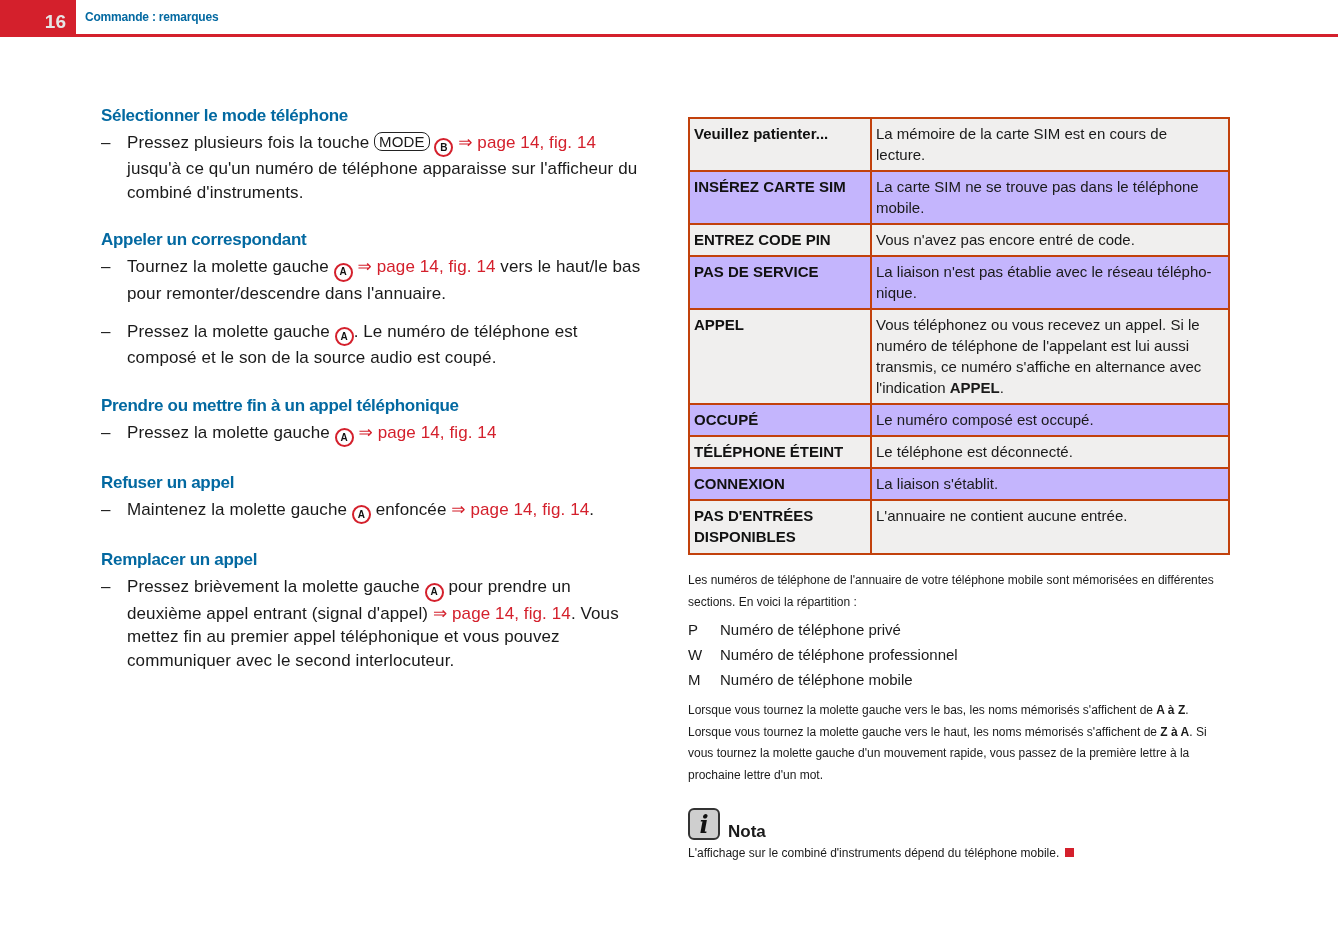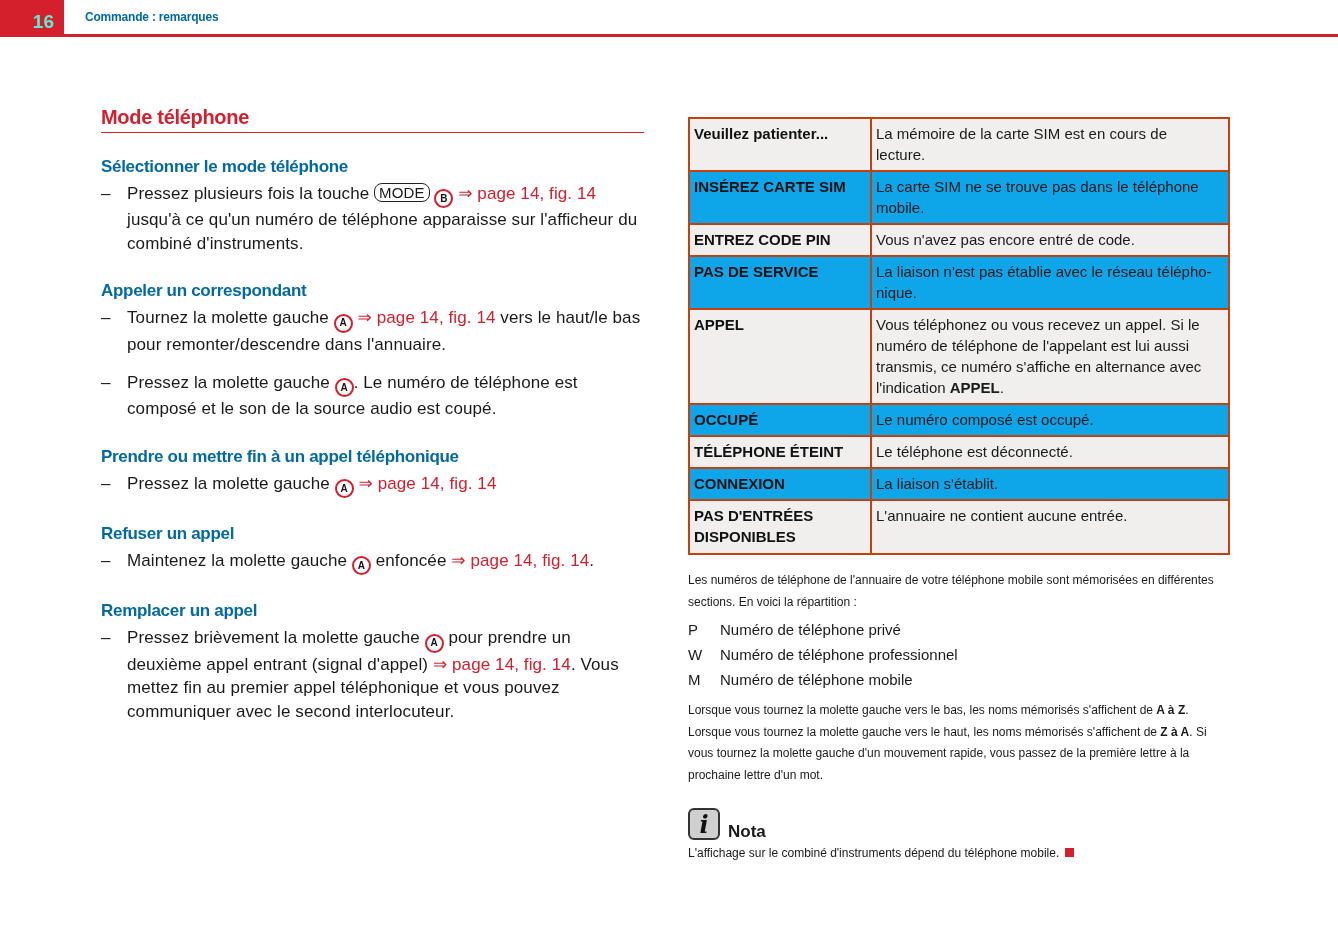--- a/index.html
+++ b/index.html
@@ -5,22 +5,22 @@
   html, body { margin:0; padding:0; background:#ffffff; }
   body {
     width:1338px; height:944px; position:relative; overflow:hidden;
     font-family:"DejaVu Sans Condensed","DejaVu Sans", sans-serif;
     color:#1a1a1a;
   }
   .header-rule {
     position:absolute; left:0; top:34px; width:1338px; height:3px; background:#d4202c;
   }
   .page-tab {
-    position:absolute; left:0; top:0; width:64px; height:37px; background:#d4202c;
-    color:#5eead4; font-weight:bold; font-size:19px;
+    position:absolute; left:0; top:0; width:76px; height:37px; background:#d4202c;
+    color:#e5e5e5; font-weight:bold; font-size:19px;
     display:flex; align-items:flex-end; justify-content:flex-end;
     padding:0 10px 4px 0; box-sizing:border-box;
     font-family:"Liberation Sans", sans-serif;
   }
   .chapter-title {
     position:absolute; left:85px; top:10px;
     font-family:"Liberation Sans", sans-serif; font-weight:bold; font-size:12px; color:#0369a1;
     letter-spacing:-0.2px;
   }
 
@@ -56,21 +56,21 @@
   }
 
   .right-col { position:absolute; left:688px; top:117px; width:542px; }
   table.msgs {
     width:542px; border-collapse:collapse;
     font-family:"Liberation Sans", sans-serif; font-size:15px; line-height:21px;
   }
   table.msgs td { padding:4px 16px 5px 4px; vertical-align:top; border:2px solid #c2410c; }
   table.msgs td.k { width:160px; font-weight:bold; color:#111; }
   table.msgs tr.light td { background:#f0efee; }
-  table.msgs tr.dark td { background:#0ea5e9; }
+  table.msgs tr.dark td { background:#c4b5fd; }
   .para {
     font-family:"Liberation Sans", sans-serif; font-size:12px; line-height:21.5px; color:#1a1a1a;
   }
   .legend-row { display:flex; font-family:"Liberation Sans", sans-serif; font-size:15px; line-height:25px; }
   .legend-row .code { width:32px; }
   .nota-head { display:flex; align-items:flex-end; gap:8px; margin-top:22px; }
   .info-icon {
     width:32px; height:32px; border:2px solid #333; border-radius:6px; background:#cfcfcf;
     box-sizing:border-box; display:flex; align-items:center; justify-content:center;
     font-family:"DejaVu Serif", serif; font-weight:bold; font-style:italic; font-size:24px; color:#111;
@@ -81,21 +81,20 @@
 </head>
 <body>
 
 <div class="page-tab">
   <span>16</span>
 </div>
 <div class="header-rule"></div>
 <div class="chapter-title">Commande : remarques</div>
 
 <div class="left-col">
-  <div class="section-title">Mode téléphone</div>
 
   <div class="sub-h">Sélectionner le mode téléphone</div>
   <div class="step">
     <span class="dash">–</span>
     <span>Pressez plusieurs fois la touche </span><span class="key">MODE</span>
     <span class="circ">B</span>
     <span class="ref">⇒ page 14, fig. 14</span>
     <span>jusqu'à ce qu'un numéro de téléphone apparaisse sur l'afficheur du combiné d'instruments.</span>
   </div>
   <div class="gap-m"></div>

